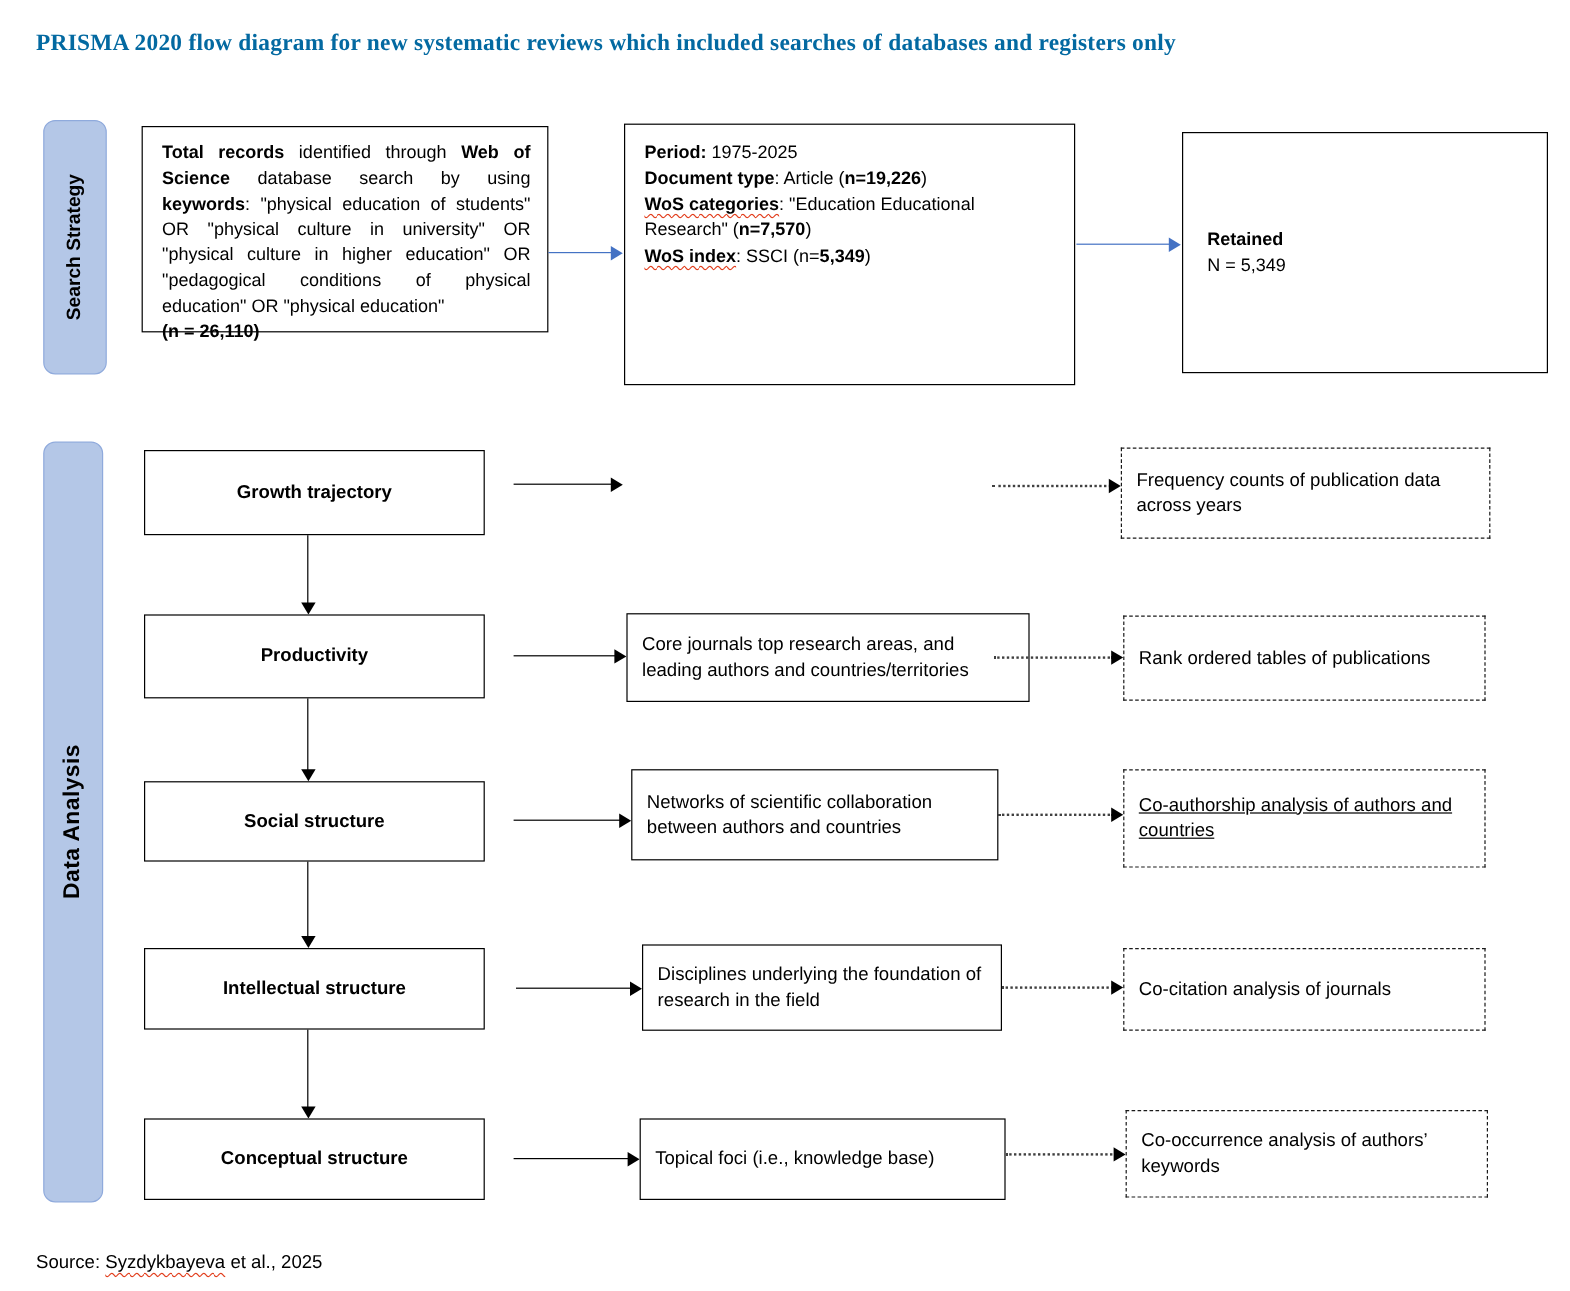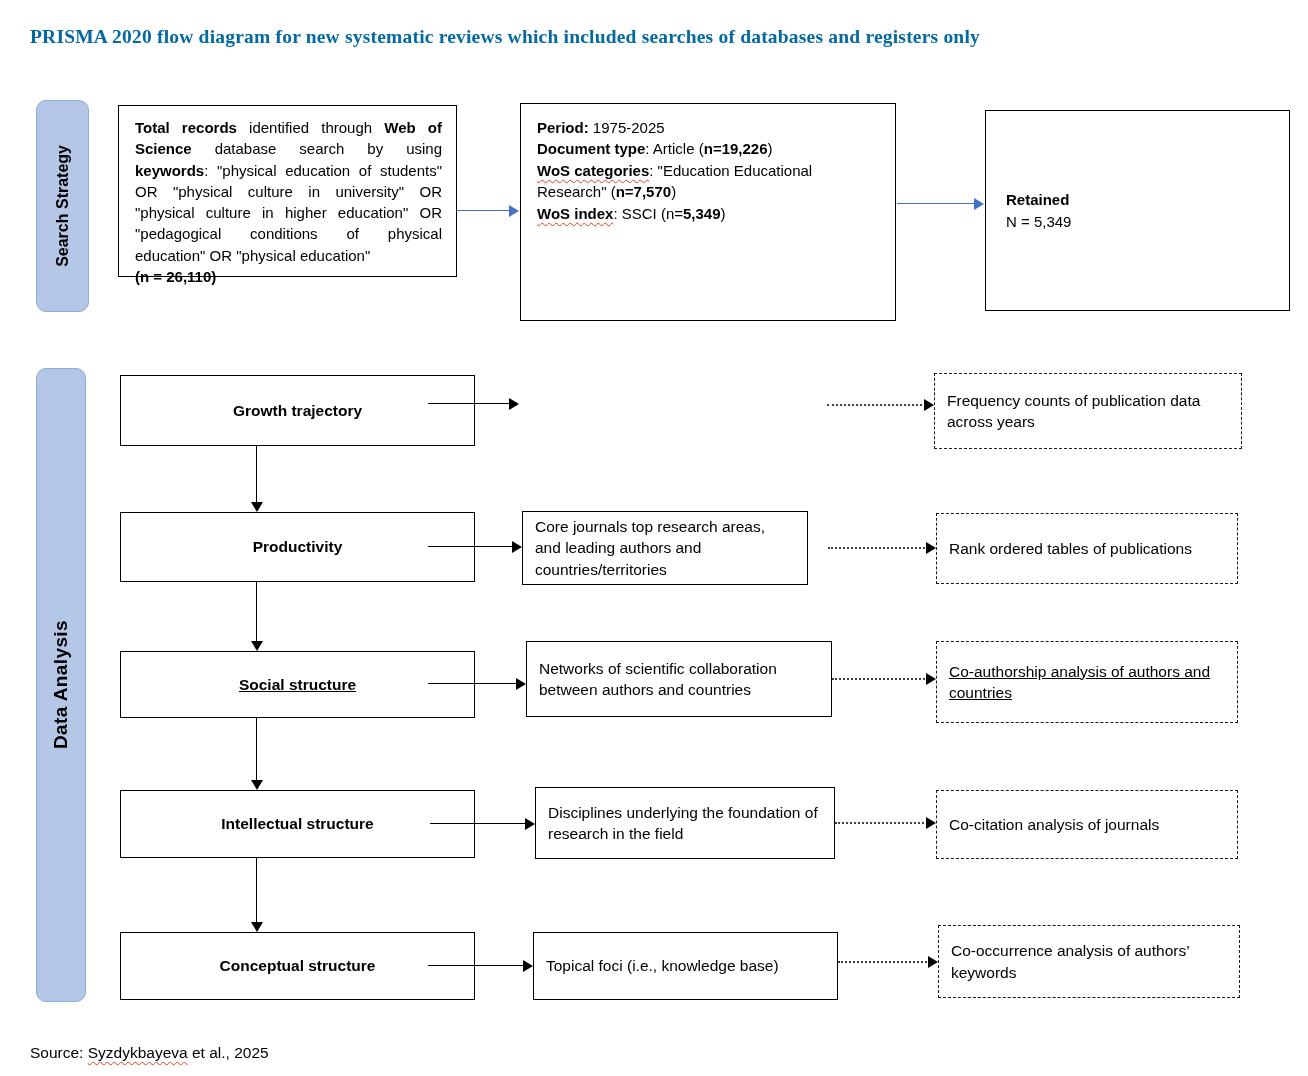--- a/index.html
+++ b/index.html
@@ -27,33 +27,33 @@
   .box.dashedb { border:1.5px dashed #1a1a1a; }
 
   #box-records { left:118px; top:105px; width:339px; height:172px;
                  padding:11px 14px 10px 16px; text-align:justify; line-height:1.42; }
   #box-filters { left:520px; top:103px; width:376px; height:218px;
                  padding:13px 16px; line-height:1.43; }
   #box-retained { left:985px; top:110px; width:305px; height:201px;
                   display:flex; flex-direction:column; justify-content:center;
                   padding-left:20px; line-height:1.45; }
 
-  .cat { left:120px; width:355px; display:flex; align-items:center;
+  .cat { left:120px; width:284px; display:flex; align-items:center;
          justify-content:center; text-align:center; font-weight:700; font-size:15.5px; }
   .mid, .out { display:flex; align-items:center; padding:8px 12px; line-height:1.38; font-size:15.5px; }
 
   
   #cat-1 { top:375px; height:71px; }
   #cat-2 { top:512px; height:70px; }
-  #cat-3 { top:651px; height:67px;text-decoration:underline; }
+  #cat-3 { top:651px; height:67px; }
   #cat-4 { top:790px; height:68px; }
   #cat-5 { top:932px; height:68px; }
 
   #mid-1 { left:519px; top:375px; width:308px; height:70px; }
-  #mid-2 { left:522px; top:511px; width:286px; height:74px; }
+  #mid-2 { left:522px; top:511px; width:336px; height:74px; }
   #mid-3 { left:526px; top:641px; width:306px; height:76px; }
   #mid-4 { left:535px; top:787px; width:300px; height:72px; }
   #mid-5 { left:533px; top:932px; width:305px; height:68px; }
 
   #out-1 { left:934px; top:373px; width:308px; height:76px; }
   #out-2 { left:936px; top:513px; width:302px; height:71px; }
   #out-3 { left:936px; top:641px; width:302px; height:82px;text-decoration:underline; }
   #out-4 { left:936px; top:790px; width:302px; height:69px; }
   #out-5 { left:938px; top:925px; width:302px; height:73px; }
 

